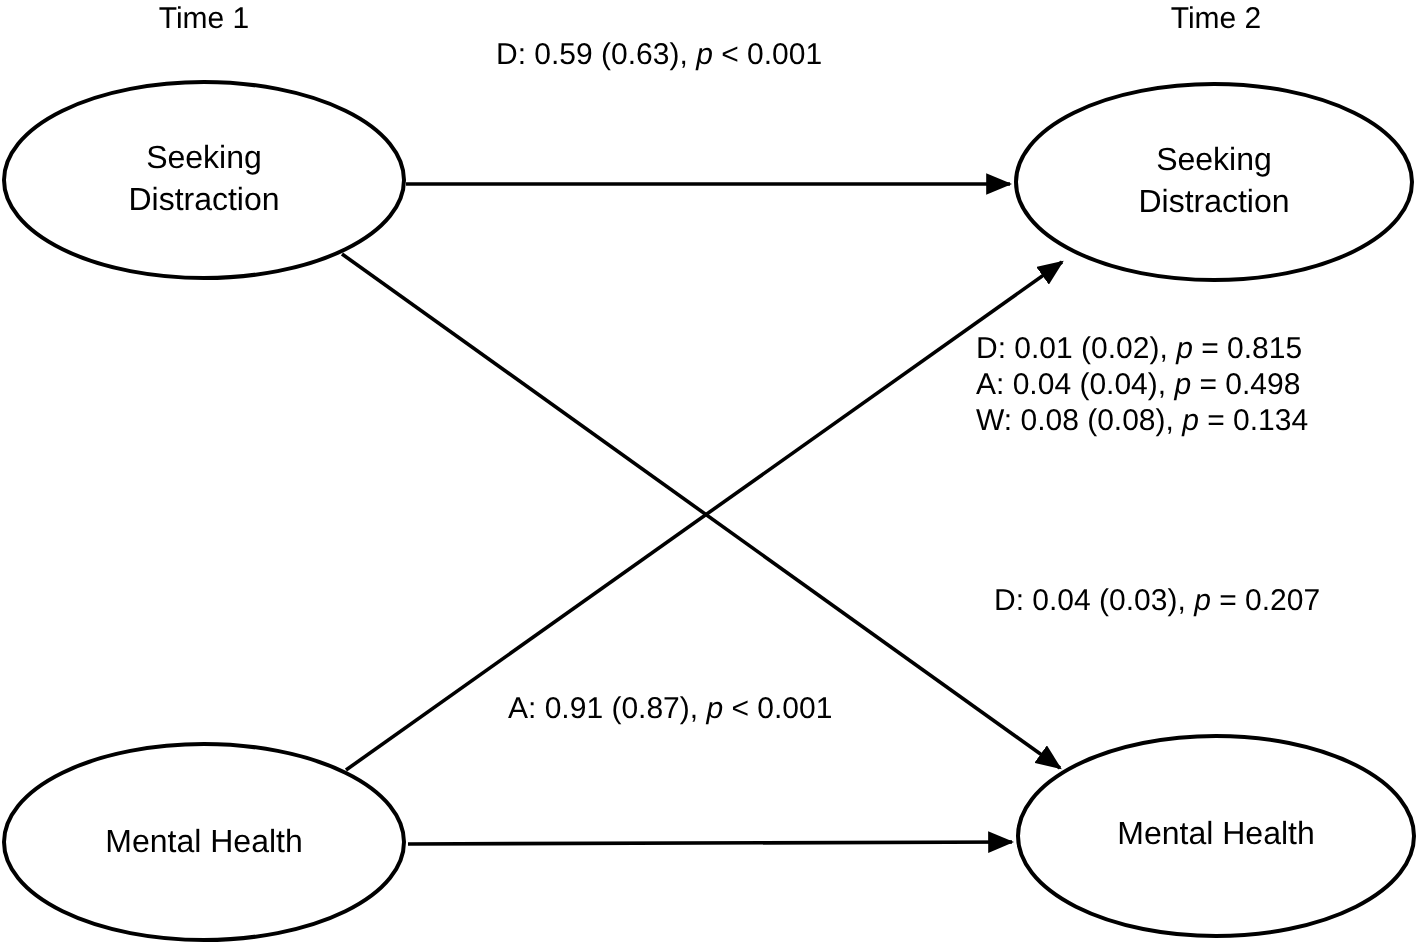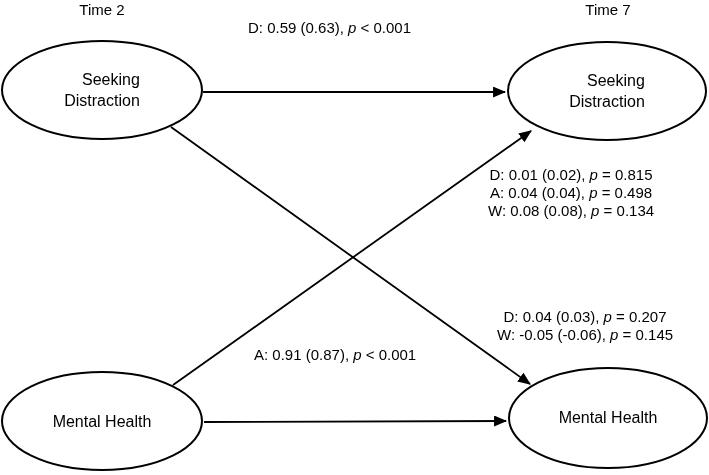--- a/index.html
+++ b/index.html
@@ -26,31 +26,30 @@
     font-size: 15px;
     line-height: 17px;
     text-align: center;
     white-space: nowrap;
   }
   .node-label {
     position: absolute;
     display: flex;
     align-items: center;
     justify-content: center;
-    text-align: right;
+    text-align: center;
     font-size: 16px;
     line-height: 21px;
     white-space: pre-line;
   }
   .coef-block {
     position: absolute;
     font-size: 15px;
     line-height: 18px;
     white-space: nowrap;
-    text-align: center;
   }
   .coef-line i {
     font-style: italic;
   }
 </style>
 </head>
 <body>
 
 <div class="canvas">
 
@@ -65,42 +64,41 @@
     <ellipse cx="607" cy="91" rx="99" ry="49" fill="#ffffff" stroke="#000000" stroke-width="2"></ellipse>
     <ellipse cx="102" cy="421" rx="100" ry="49" fill="#ffffff" stroke="#000000" stroke-width="2"></ellipse>
     <ellipse cx="608" cy="418" rx="99" ry="50" fill="#ffffff" stroke="#000000" stroke-width="2"></ellipse>
 
     <line x1="203" y1="92" x2="505" y2="92" stroke="#000000" stroke-width="1.8" marker-end="url(#arrow)"></line>
     <line x1="204" y1="422" x2="506" y2="421" stroke="#000000" stroke-width="1.8" marker-end="url(#arrow)"></line>
     <line x1="171" y1="127" x2="530" y2="384" stroke="#000000" stroke-width="1.8" marker-end="url(#arrow)"></line>
     <line x1="173" y1="385" x2="531" y2="131" stroke="#000000" stroke-width="1.8" marker-end="url(#arrow)"></line>
   </svg>
 
-  <div class="time-label" style="left:52px; top:1px; width:100px;">Time 2</div>
-  <div class="time-label" style="left:558px; top:1px; width:100px;">Time 7</div>
+  <div class="time-label" style="left:52px; top:1px; width:100px;">Time 1</div>
+  <div class="time-label" style="left:558px; top:1px; width:100px;">Time 2</div>
 
   <div class="node-label" style="left:2px; top:41px; width:200px; height:98px;">Seeking
 Distraction</div>
   <div class="node-label" style="left:508px; top:42px; width:198px; height:98px;">Seeking
 Distraction</div>
   <div class="node-label" style="left:2px; top:372px; width:200px; height:98px;">Mental Health</div>
   <div class="node-label" style="left:509px; top:368px; width:198px; height:99px;">Mental Health</div>
 
   <div class="coef-block" style="left:248px; top:19px;">
     <div class="coef-line">D: 0.59 (0.63), <i>p</i> &lt; 0.001</div>
   </div>
 
   <div class="coef-block" style="left:488px; top:166px;">
     <div class="coef-line">D: 0.01 (0.02), <i>p</i> = 0.815</div>
     <div class="coef-line">A: 0.04 (0.04), <i>p</i> = 0.498</div>
     <div class="coef-line">W: 0.08 (0.08), <i>p</i> = 0.134</div>
   </div>
 
-  <div class="coef-block" style="left:497px; top:292px;margin-top:16px;">
+  <div class="coef-block" style="left:497px; top:292px;">
     <div class="coef-line">D: 0.04 (0.03), <i>p</i> = 0.207</div>
-    <div class="coef-line">W: -0.05 (-0.06), <i>p</i> = 0.145</div>
   </div>
 
   <div class="coef-block" style="left:254px; top:346px;">
     <div class="coef-line">A: 0.91 (0.87), <i>p</i> &lt; 0.001</div>
   </div>
 
 </div>
 
 </body></html>

